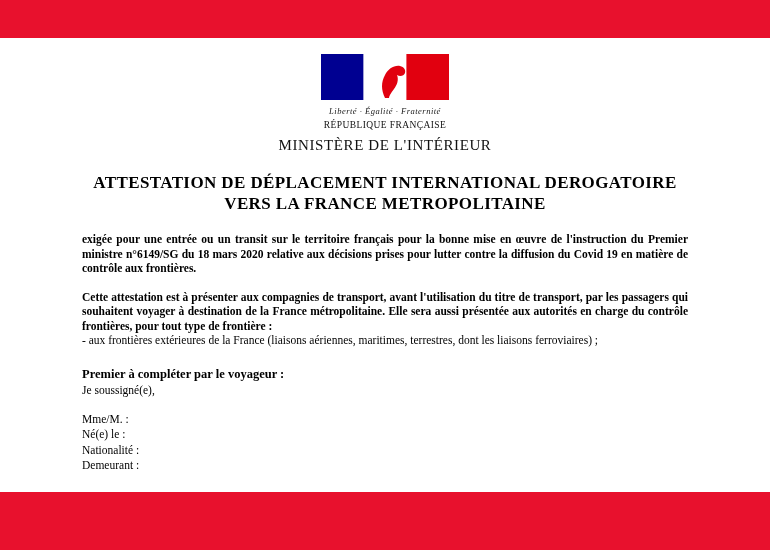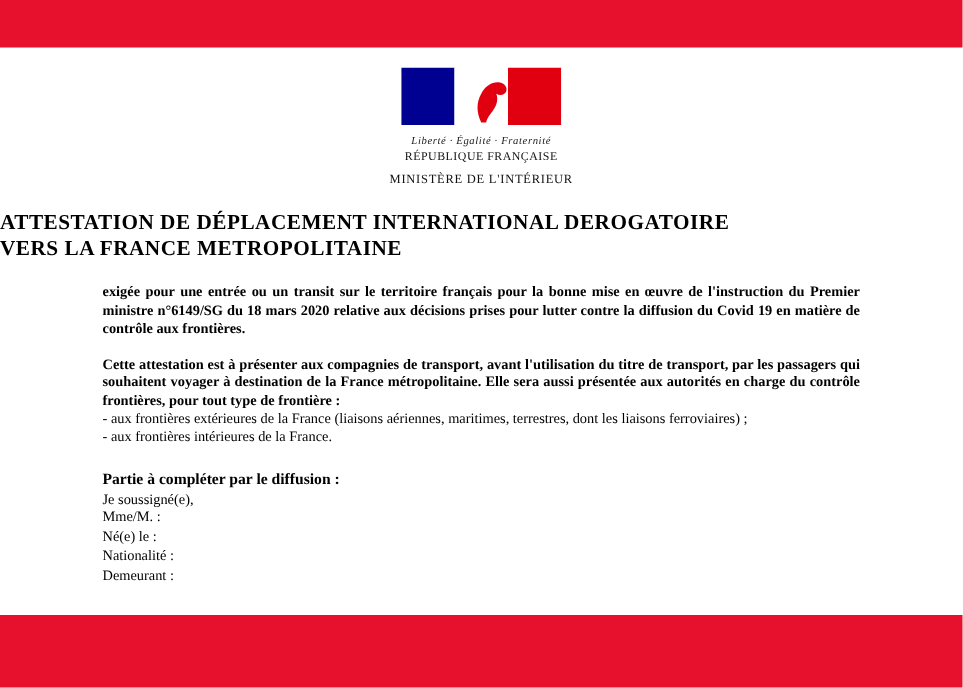--- a/index.html
+++ b/index.html
@@ -65,26 +65,27 @@
   }
   .rep {
     font-family: "Liberation Serif", serif;
     font-size: 9.5px;
     letter-spacing: 0.4px;
     color: #111;
     margin-top: 4px;
   }
   .ministere {
     font-family: "Liberation Serif", serif;
-    font-size: 10px;
+    font-size: 15px;
     letter-spacing: 0.6px;
     color: #111;
     margin-top: 7px;
   }
   .title {
+    text-align: center;
     font-family: "Liberation Serif", serif;
     font-weight: bold;
     font-size: 17px;
     letter-spacing: 0.4px;
     color: #000;
     margin-top: 18px;
     line-height: 21px;
   }
   .title .line2 {
     display: block;
@@ -106,20 +107,21 @@
   }
   .bold-head {
     font-weight: bold;
     font-size: 12.5px;
     margin-top: 19px;
   }
   .plain {
     margin-top: 2px;
   }
   .fields {
+    margin-top: 14px;
     line-height: 15.5px;
   }
   .field-line {
     display: block;
   }
 </style>
 </head>
 <body>
 
 <div class="page">
@@ -145,22 +147,21 @@
 
     <div class="title">
       <span>ATTESTATION DE DÉPLACEMENT INTERNATIONAL DEROGATOIRE</span>
       <span class="line2">VERS LA FRANCE METROPOLITAINE</span>
     </div>
 
     <div class="body-text">
       <div class="para first">exigée pour une entrée ou un transit sur le territoire français pour la bonne mise en œuvre de l'instruction du Premier ministre n°6149/SG du 18 mars 2020 relative aux décisions prises pour lutter contre la diffusion du Covid 19 en matière de contrôle aux frontières.</div>
       <div class="para">Cette attestation est à présenter aux compagnies de transport, avant l'utilisation du titre de transport, par les passagers qui souhaitent voyager à destination de la France métropolitaine. Elle sera aussi présentée aux autorités en charge du contrôle frontières, pour tout type de frontière :</div>
       <div>- aux frontières extérieures de la France (liaisons aériennes, maritimes, terrestres, dont les liaisons ferroviaires) ;</div>
-      <div>- aux frontières intérieures de la France.</div>
-      <div class="bold-head">Partie à compléter par le diffusion :</div>
+      <div class="bold-head">Premier à compléter par le voyageur :</div>
       <div class="plain">Je soussigné(e),</div>
       <div class="fields">
         <span class="field-line">Mme/M. :</span>
         <span class="field-line">Né(e) le :</span>
         <span class="field-line">Nationalité :</span>
         <span class="field-line">Demeurant :</span>
       </div>
 
     </div>
 

